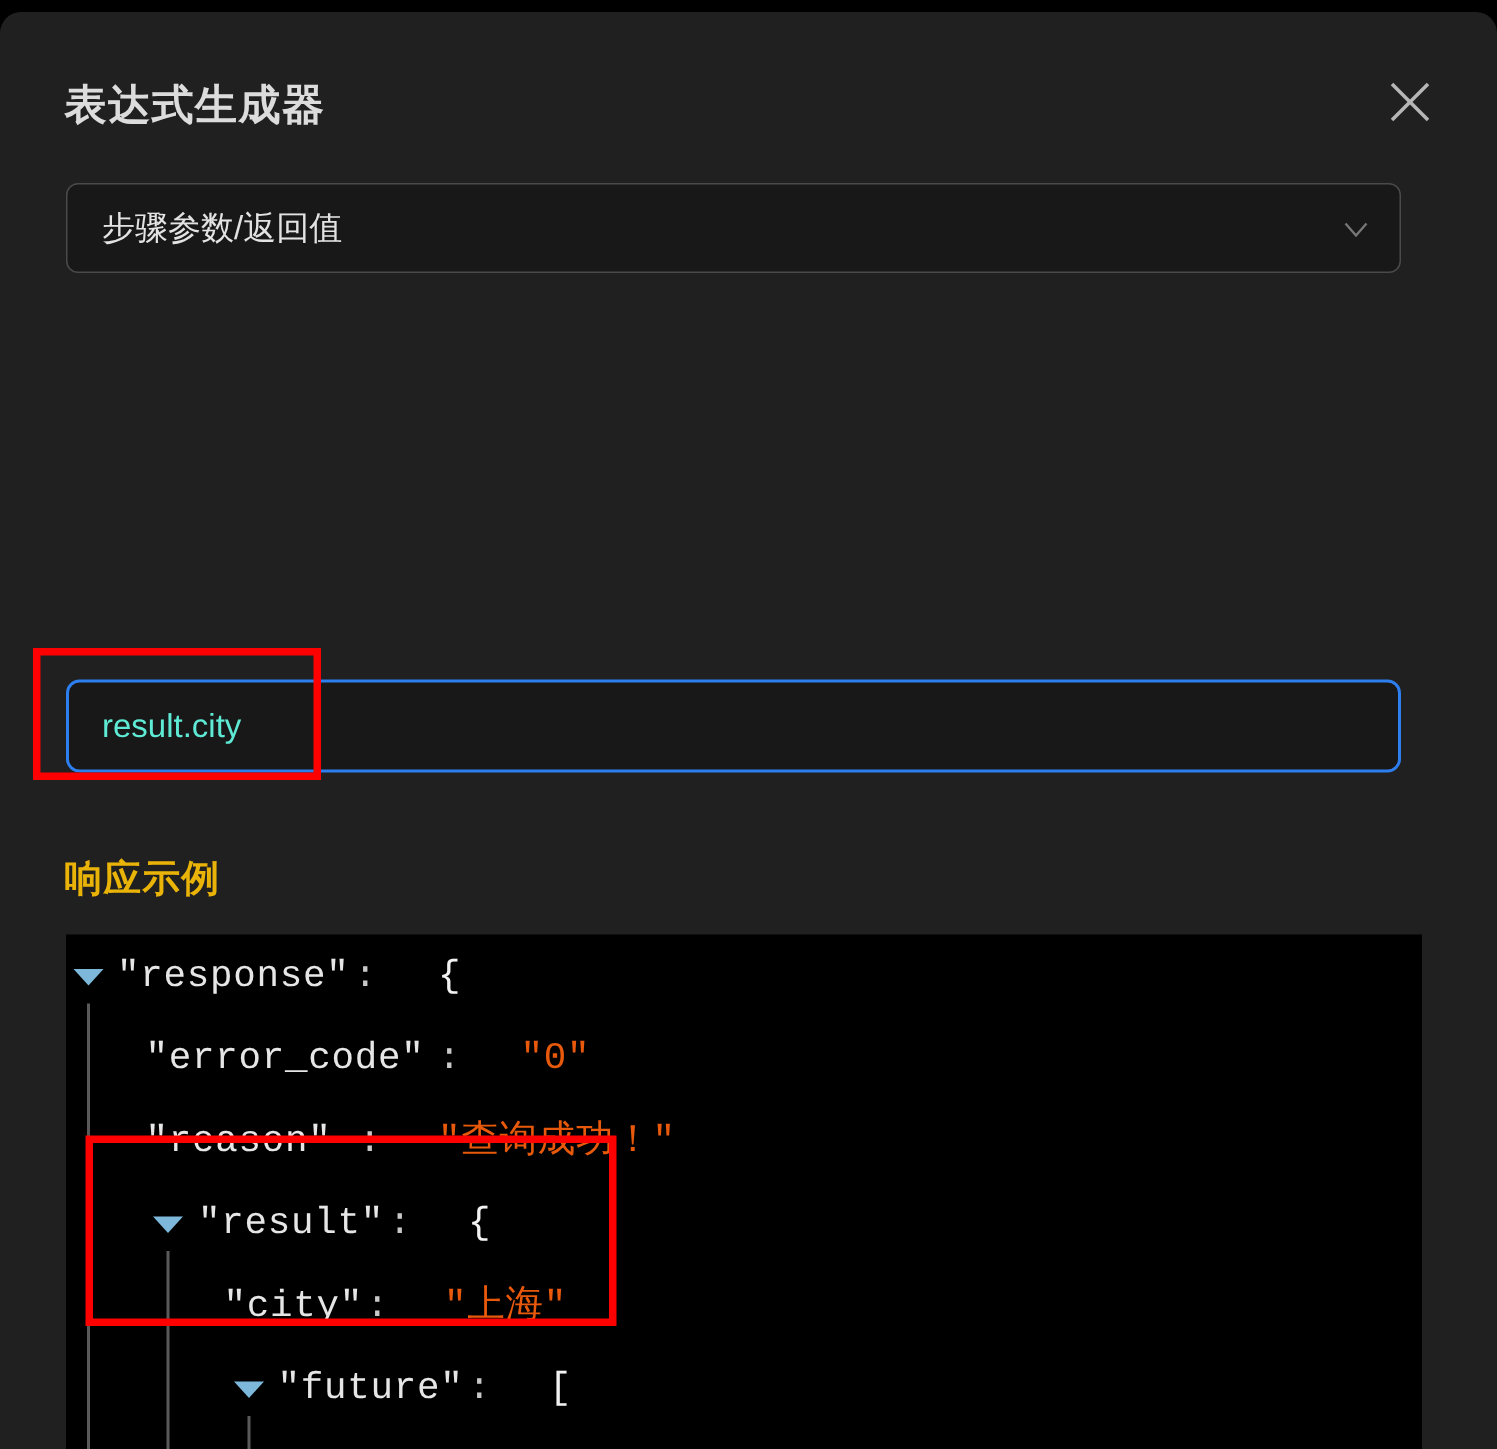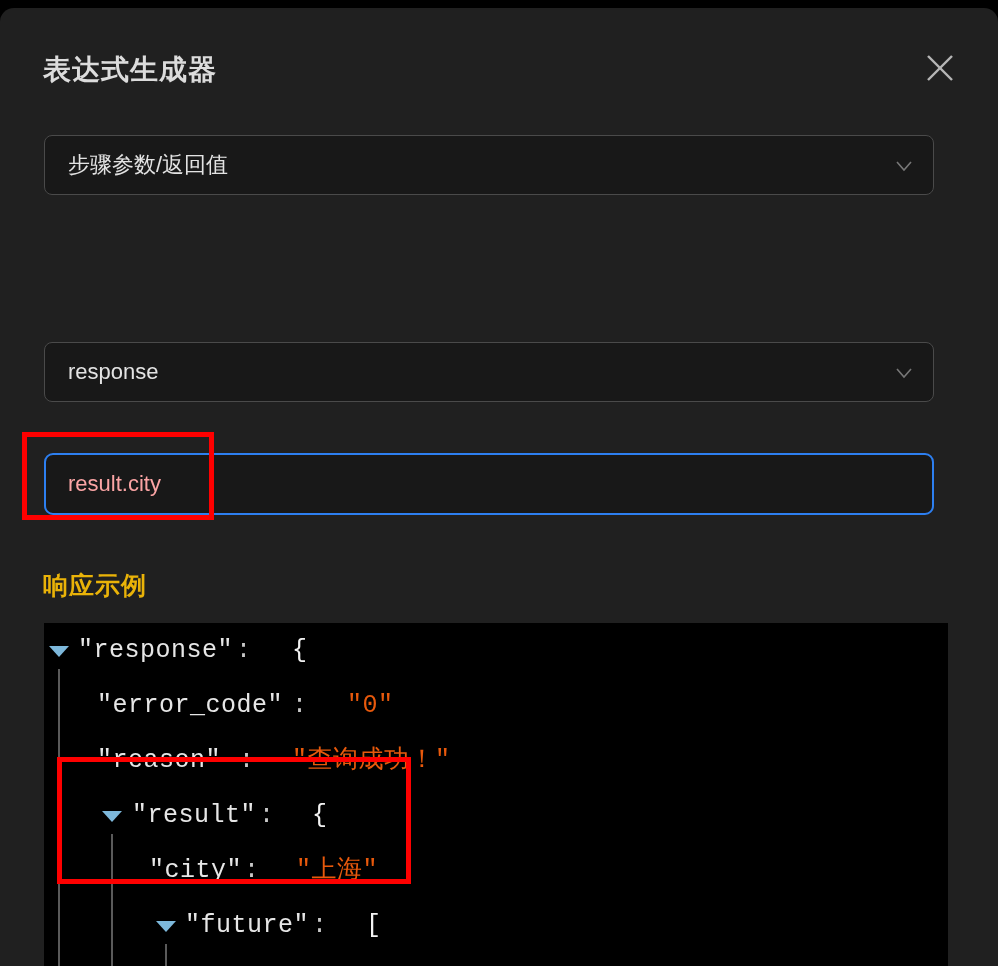--- a/index.html
+++ b/index.html
@@ -68,21 +68,21 @@
     position: absolute;
     left: 44px;
     width: 890px;
     height: 60px;
     box-sizing: border-box;
     background: #181818;
     border: 1px solid #4a4a4a;
     border-radius: 8px;
     cursor: pointer;
   }
-  .select-1 { top: 127px; }
+  .select-1 { top: 114px; }
   .select-2 { top: 222px; }
   .select-3 { top: 334px; }
 
   .select-label {
     position: absolute;
     left: 23px;
     top: 0;
     height: 58px;
     line-height: 58px;
     font-size: 22px;
@@ -112,21 +112,21 @@
     border-radius: 9px;
     cursor: text;
   }
   .expr-value {
     position: absolute;
     left: 22px;
     top: 0;
     height: 58px;
     line-height: 58px;
     font-size: 22px;
-    color: #fca5a5;
+    color: #5eead4;
     white-space: nowrap;
   }
 
   
   .section-label {
     position: absolute;
     left: 43px;
     top: 561px;
     font-size: 25px;
     font-weight: 700;
@@ -212,28 +212,20 @@
     <div class="select select-1">
       <span class="select-label">步骤参数/返回值</span>
       <span class="chev">
         <svg width="22" height="22" viewBox="0 0 22 22">
           <polyline points="4,7 11,15 18,7" fill="none" stroke="#777777" stroke-width="1.6"></polyline>
         </svg>
       </span>
     </div>
 
 
-    <div class="select select-3">
-      <span class="select-label">response</span>
-      <span class="chev">
-        <svg width="22" height="22" viewBox="0 0 22 22">
-          <polyline points="4,7 11,15 18,7" fill="none" stroke="#777777" stroke-width="1.6"></polyline>
-        </svg>
-      </span>
-    </div>
 
     <div class="expr-input">
       <span class="expr-value">result.city</span>
     </div>
 
     <div class="section-label">响应示例</div>
 
     <div class="code-block">
 
       <div class="guide" style="left:14px;  top:46px;  height:305px;"></div>

